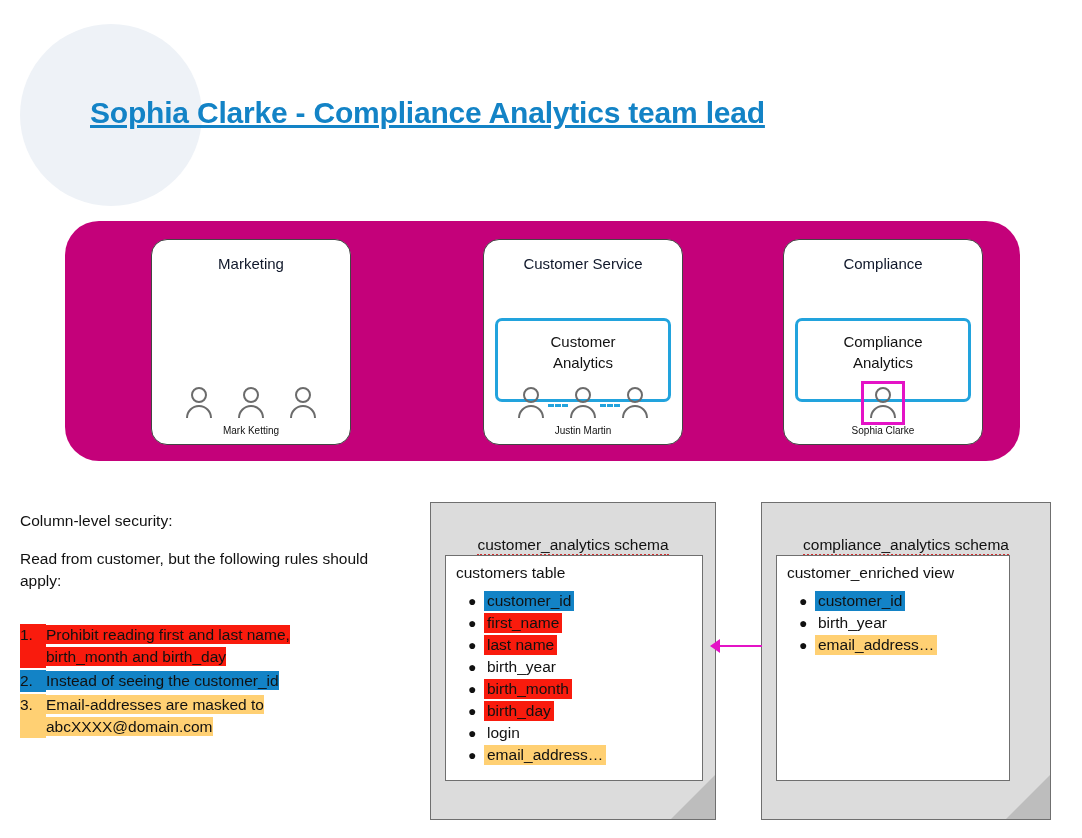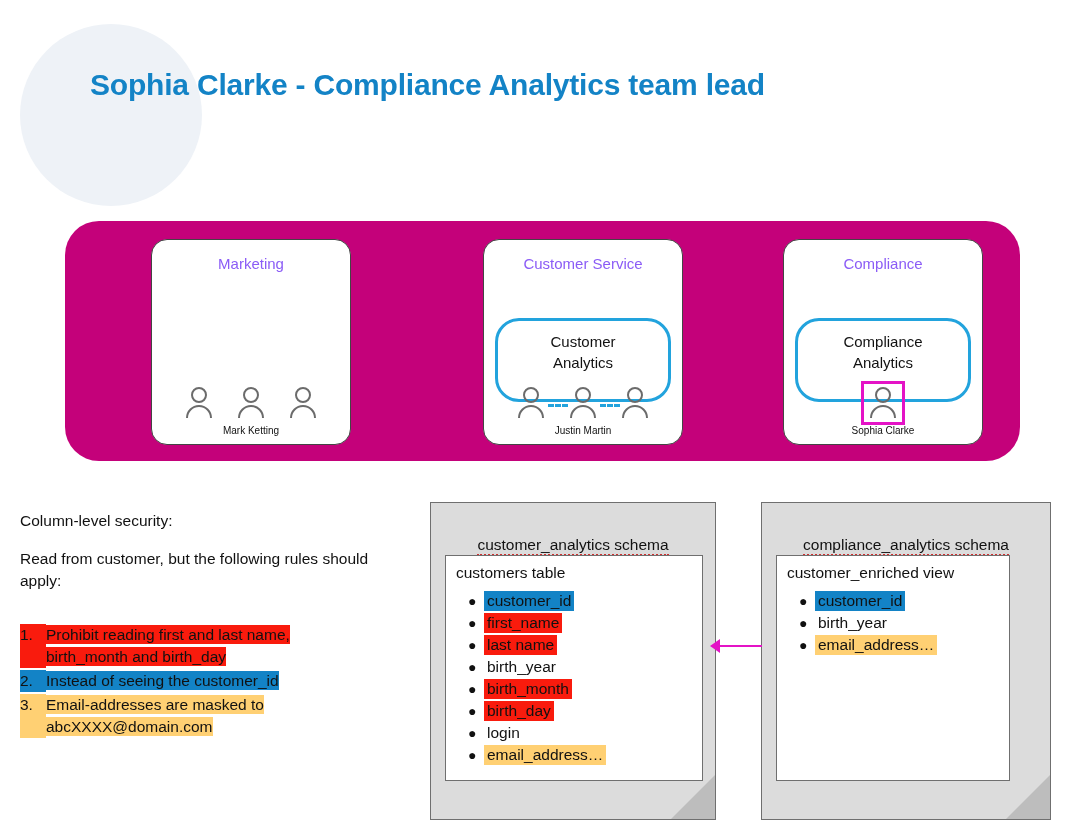--- a/index.html
+++ b/index.html
@@ -8,49 +8,50 @@
     background:#ffffff;
     font-family:"Liberation Sans", sans-serif;
     position:relative;
     overflow:hidden;
   }
   .circle-deco{
     position:absolute;left:20px;top:24px;width:182px;height:182px;
     border-radius:50%;background:#eef2f7;
   }
   .title{
-    position:absolute;left:90px;top:68px;
+    position:absolute;left:90px;top:96px;
     font-size:30px;font-weight:bold;color:#1383c6;
     letter-spacing:-0.2px;
     white-space:nowrap;
+    text-decoration:underline;
   }
   
   .org-band{
     position:absolute;left:65px;top:221px;width:955px;height:240px;
     background:#c4017a;border-radius:34px;
   }
   .dept{
     position:absolute;top:239px;height:206px;
     background:#ffffff;border:1px solid #444;border-radius:16px;
     box-sizing:border-box;
   }
   .dept-title{
     position:absolute;top:15px;left:0;width:100%;
-    text-align:center;font-size:15px;color:#8b5cf6;
+    text-align:center;font-size:15px;color:#0f172a;
   }
   .dept-footer{
     position:absolute;bottom:8px;left:0;width:100%;
     text-align:center;font-size:10px;color:#111;
   }
   #dept-marketing{left:151px;width:200px;}
   #dept-customer-service{left:483px;width:200px;}
   #dept-compliance{left:783px;width:200px;}
 
   .subgroup{
-    position:absolute;border:3px solid #22a3dd;border-radius:24px;
+    position:absolute;border:3px solid #22a3dd;border-radius:7px;
     box-sizing:border-box;background:transparent;padding-left:28px;
   }
   .subgroup-label{
     position:absolute;left:0;top:10px;width:100%;text-align:center;
     font-size:15px;color:#111;line-height:21px;
   }
   #sub-customer-analytics{left:495px;top:318px;width:176px;height:84px;}
   #sub-compliance-analytics{left:795px;top:318px;width:176px;height:84px;}
 
   .person{position:absolute;width:30px;height:34px;}

